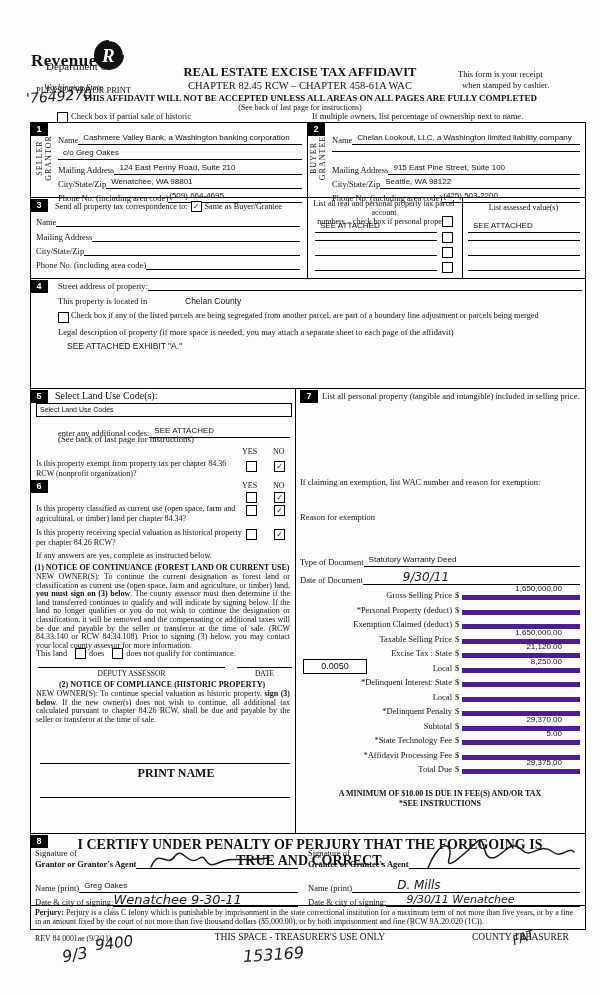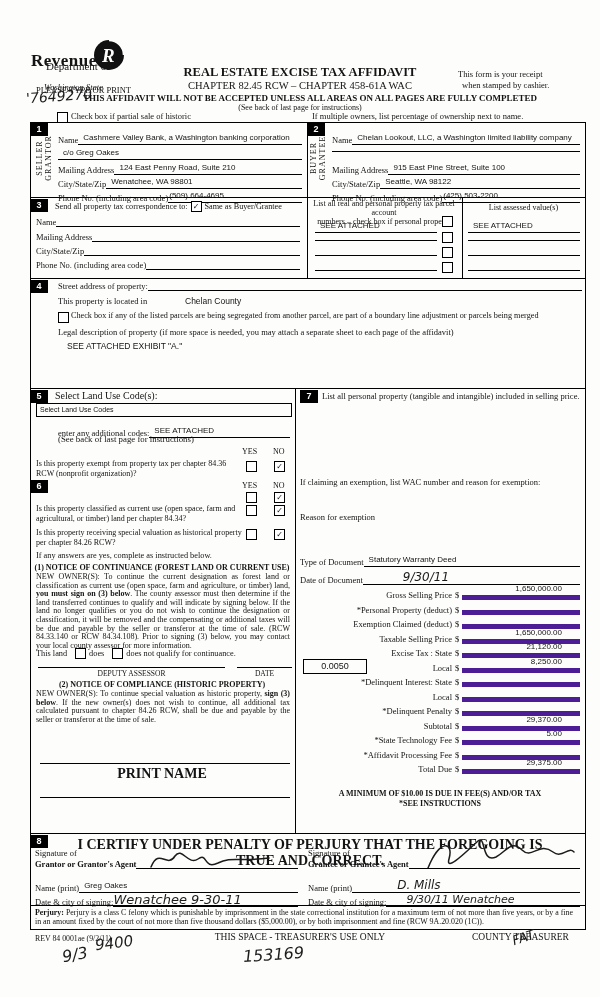--- a/index.html
+++ b/index.html
@@ -233,21 +233,21 @@
   </div>
   <div class="hline" style="left:38px;top:667px;width:187px;"></div>
   <div class="hline" style="left:237px;top:667px;width:55px;"></div>
   <div class="abs ctr" style="left:38px;top:669px;width:187px;font-size:7.5px;">DEPUTY ASSESSOR</div>
   <div class="abs ctr" style="left:237px;top:669px;width:55px;font-size:7.5px;">DATE</div>
   <div class="abs ctr b" style="left:32px;top:680px;width:260px;font-size:8px;">(2) NOTICE OF COMPLIANCE (HISTORIC PROPERTY)</div>
   <div class="para" style="left:36px;top:690px;width:254px;">
     <span>NEW OWNER(S): To continue special valuation as historic property, </span><span class="b">sign (3) below</span><span>. If the new owner(s) does not wish to continue, all additional tax calculated pursuant to chapter 84.26 RCW, shall be due and payable by the seller or transferor at the time of sale.</span>
   </div>
   <div class="hline" style="left:40px;top:763px;width:250px;"></div>
-  <div class="abs ctr b" style="left:32px;top:766px;width:260px;font-size:14px;">PRINT NAME</div>
+  <div class="abs ctr b" style="left:46px;top:766px;width:260px;font-size:12px;">PRINT NAME</div>
   <div class="hline" style="left:40px;top:797px;width:250px;"></div>
 
   <div class="nb" style="left:300px;top:390px;">7</div>
   <div class="abs" style="left:322px;top:391px;width:258px;font-size:8.5px;line-height:10px;">List all  personal property (tangible and intangible) included in selling price.</div>
   <div class="abs" style="left:300px;top:477px;font-size:8.5px;">If claiming an exemption, list WAC number and reason for exemption:</div>
   <div class="abs" style="left:300px;top:512px;font-size:8.5px;">Reason for exemption</div>
   <div class="row" style="left:300px;top:548px;width:280px;">
     <span class="lbl">Type of Document</span>
     <span class="fill"><span class="typed">Statutory Warranty Deed</span></span>
   </div>

